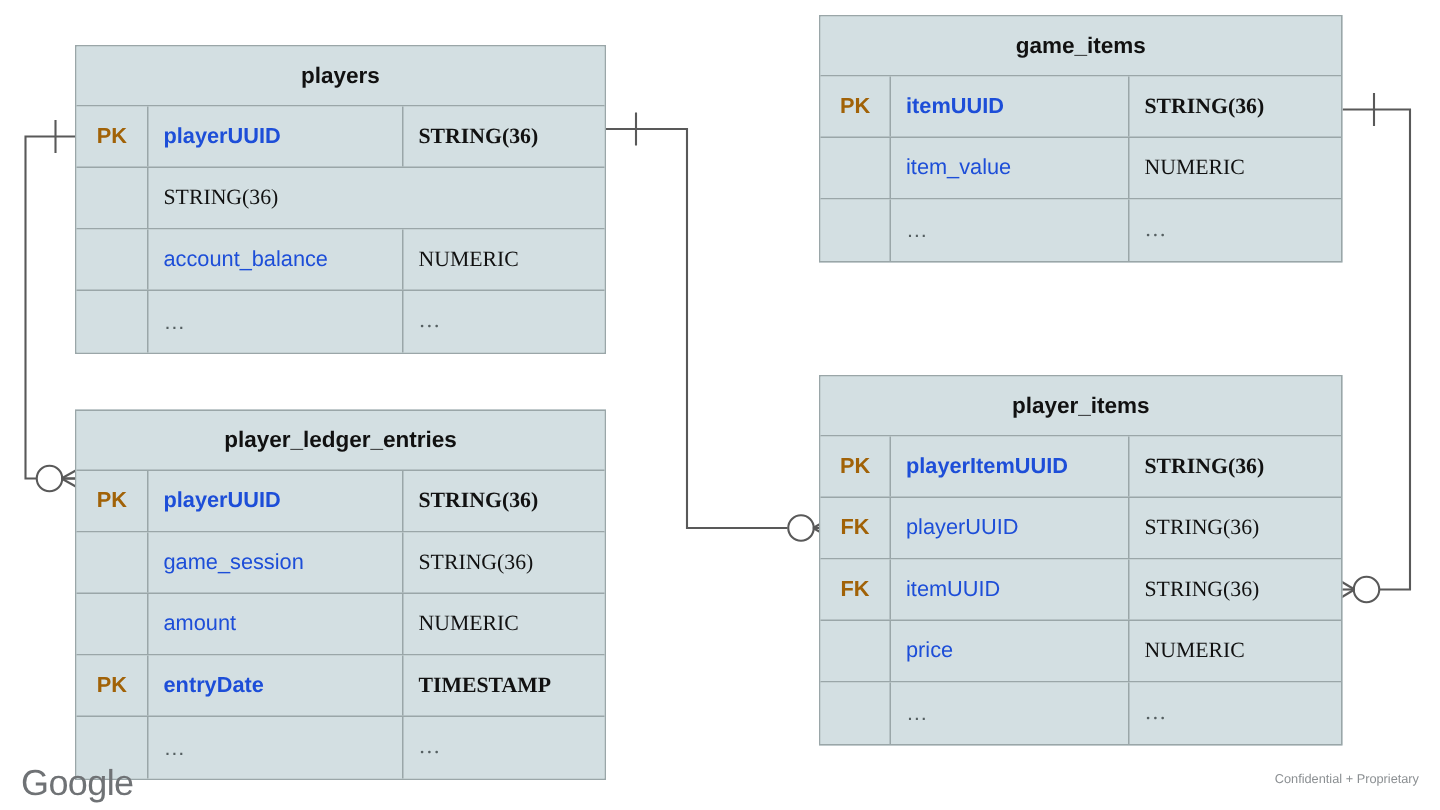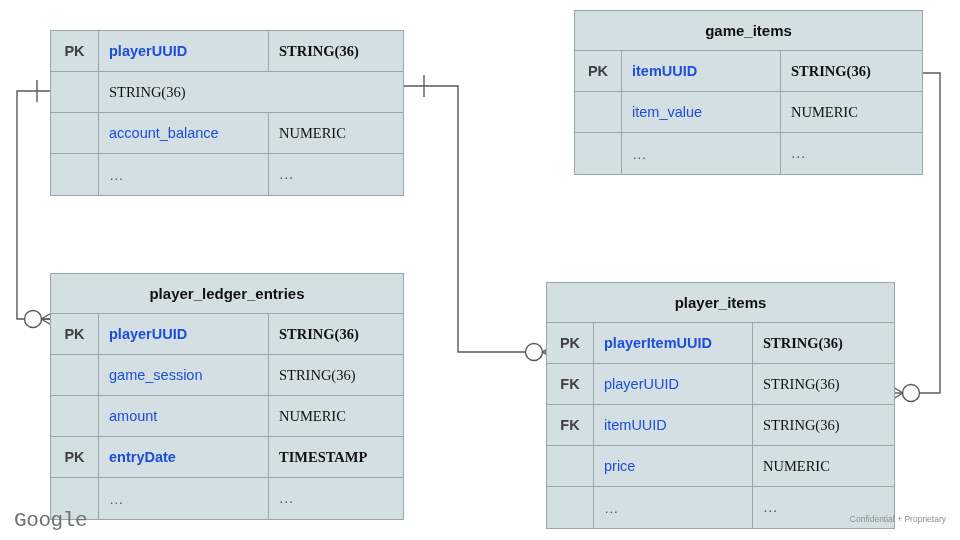--- a/index.html
+++ b/index.html
@@ -73,21 +73,21 @@
   .erow.last { border-bottom: none; }
 
   .c-key {
     box-sizing: border-box;
     border-right: 1px solid #9aa6a8;
     display: flex;
     align-items: center;
     justify-content: center;
     font-size: 14.5px;
     font-weight: bold;
-    color: #404040;
+    color: #a16207;
   }
   .c-name {
     box-sizing: border-box;
     border-right: 1px solid #9aa6a8;
     display: flex;
     align-items: center;
     padding-left: 10px;
     font-size: 14.5px;
     color: #1d4ed8;
     white-space: nowrap;
@@ -113,30 +113,30 @@
   .left  .c-type { width: 134px; }
 
   
   .right { left: 546px; width: 349px; }
   .right .c-key  { width: 47px; }
   .right .c-name { width: 159px; }
   .right .c-type { width: 141px; }
 
   #tbl-players            { top: 30px; }
   #tbl-ledger             { top: 255px; margin-top: 18px; }
-  #tbl-game-items         { top: 10px; margin-left: 28px; }
-  #tbl-player-items       { top: 250px; margin-top: 32px; }
+  #tbl-game-items         { top: 10px; }
+  #tbl-player-items       { top: 250px; }
 
   
   #google-logo {
     position: absolute;
     left: 14px;
     top: 509px;
-    font-family: Liberation Mono, monospace;
-    font-size: 21px;
+    font-family: Liberation Sans, sans-serif;
+    font-size: 24px;
     letter-spacing: -0.4px;
     color: #6f7275;
   }
   #confidential {
     position: absolute;
     right: 14px;
     top: 514px;
     font-size: 8.5px;
     color: #8b8f92;
     white-space: nowrap;
@@ -179,20 +179,21 @@
       <circle cx="911" cy="393" r="8.5"></circle>
       <g>
         <line x1="903" y1="393" x2="893" y2="393"></line>
         <line x1="903" y1="393" x2="888" y2="384"></line>
         <line x1="903" y1="393" x2="888" y2="402"></line>
       </g>
     </g>
   </svg>
 
   <div class="entity left" id="tbl-players">
+    <div class="entity-title">players</div>
 
     <div class="erow bold">
       <div class="c-key">PK</div>
       <div class="c-name">playerUUID</div>
       <div class="c-type">STRING(36)</div>
     </div>
     <div class="erow">
       <div class="c-key"></div>
       <div class="c-type">STRING(36)</div>
     </div>

